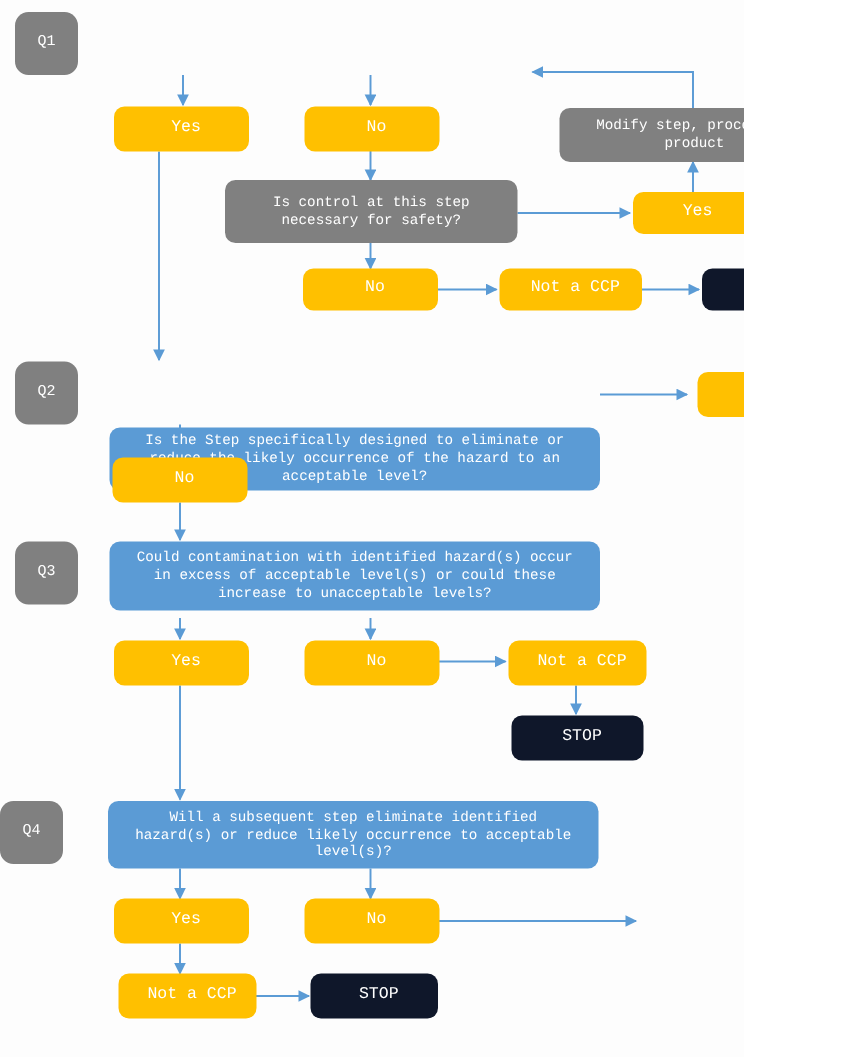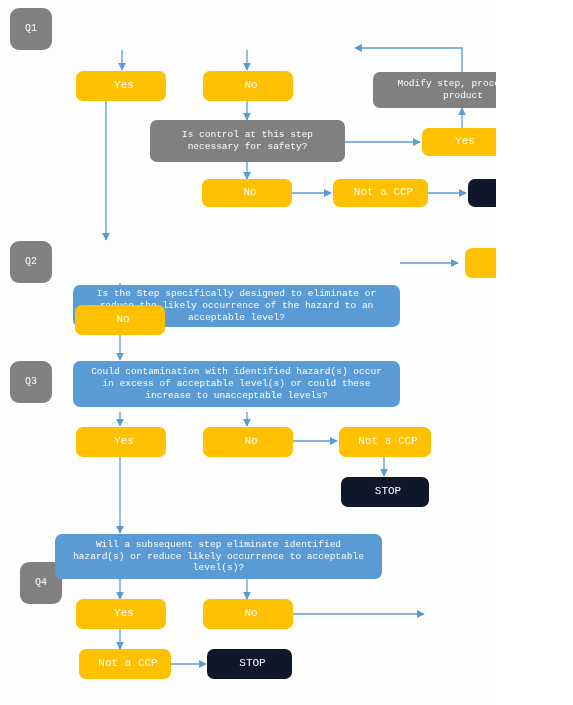--- a/index.html
+++ b/index.html
@@ -183,25 +183,25 @@
   </div>
 
   <div class="node n-amber lbl" style="left:339px; top:427px; width:92px; height:30px;">
     <span>Not a CCP</span>
   </div>
 
   <div class="node n-green lbl" style="left:341px; top:477px; width:88px; height:30px;">
     <span>STOP</span>
   </div>
 
-  <div class="node n-gray badge" style="left:20px; top:534px; width:42px; height:42px;margin-top:28px;">
+  <div class="node n-gray badge" style="left:0; top:534px; width:42px; height:42px;">
     <span>Q4</span>
   </div>
 
-  <div class="node n-blue q-text" style="left:55px; top:534px; width:327px; height:45px; padding:2px 14px;">
+  <div class="node n-blue q-text" style="left:72px; top:534px; width:327px; height:45px; padding:2px 14px;">
     <span>Will a subsequent step eliminate identified hazard(s) or reduce likely occurrence to acceptable level(s)?</span>
   </div>
 
   <div class="node n-amber lbl" style="left:76px; top:599px; width:90px; height:30px;">
     <span>Yes</span>
   </div>
 
   <div class="node n-amber lbl" style="left:203px; top:599px; width:90px; height:30px;">
     <span>No</span>
   </div>

